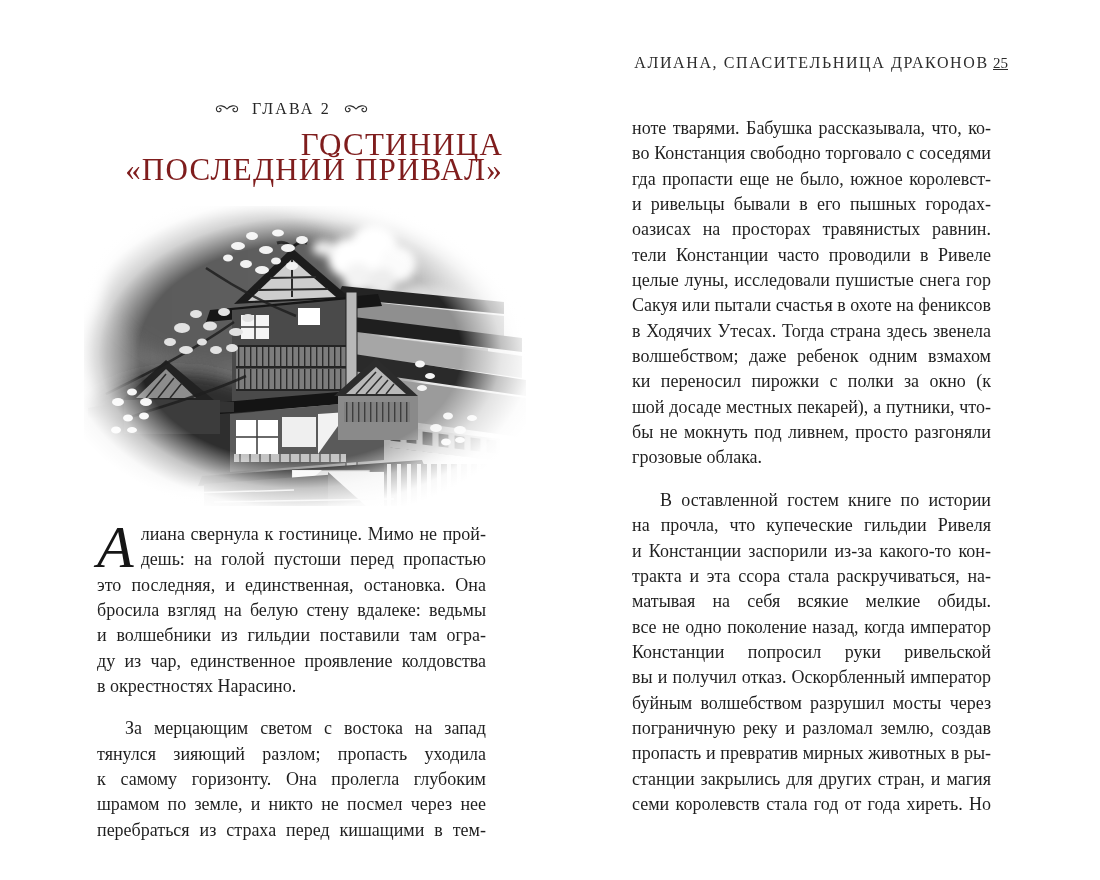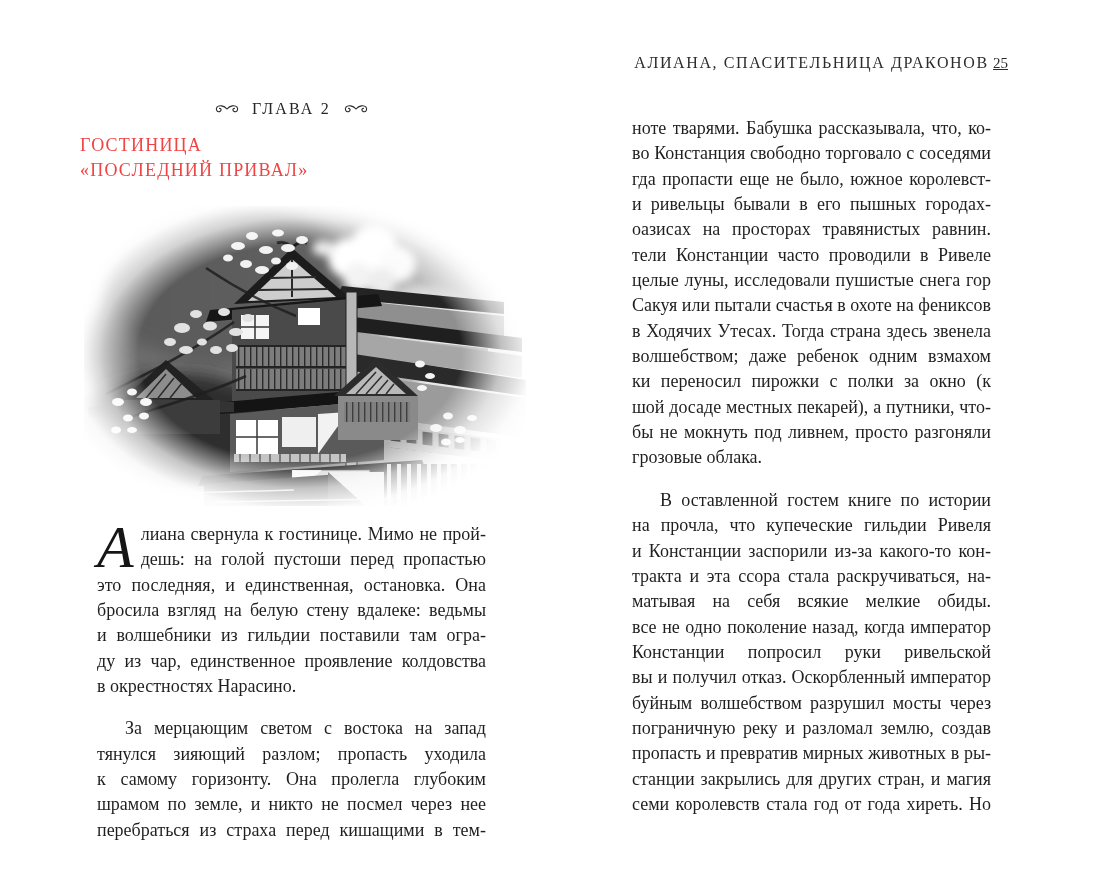--- a/index.html
+++ b/index.html
@@ -21,22 +21,22 @@
 
   
   .kicker{
     position:absolute;left:80px;top:99px;width:423px;
     text-align:center;font-size:16px;letter-spacing:2.2px;line-height:20px;color:#262626;
     white-space:nowrap;
   }
   .kicker .orn{vertical-align:middle;margin:0 12px 3px 12px;}
   .chapter-title{
     position:absolute;left:80px;top:133px;width:423px;margin:0;
-    text-align:left;font-weight:normal;
-    font-size:18px;line-height:24.5px;letter-spacing:1.2px;color:#ef4444;
+    text-align:right;font-weight:normal;
+    font-size:31px;line-height:24.5px;letter-spacing:1.2px;color:#7f1d1d;
     white-space:nowrap;
   }
 
   
   figure.illustration{position:absolute;left:84px;top:206px;width:450px;height:300px;margin:0;padding:0;}
   figure.illustration svg{display:block;width:100%;height:100%;}
 
   
   .textcol{position:absolute;font-size:18px;line-height:25.35px;color:#1f1f1f;}
   .textcol.left{left:80px;top:505px;width:423px;}

